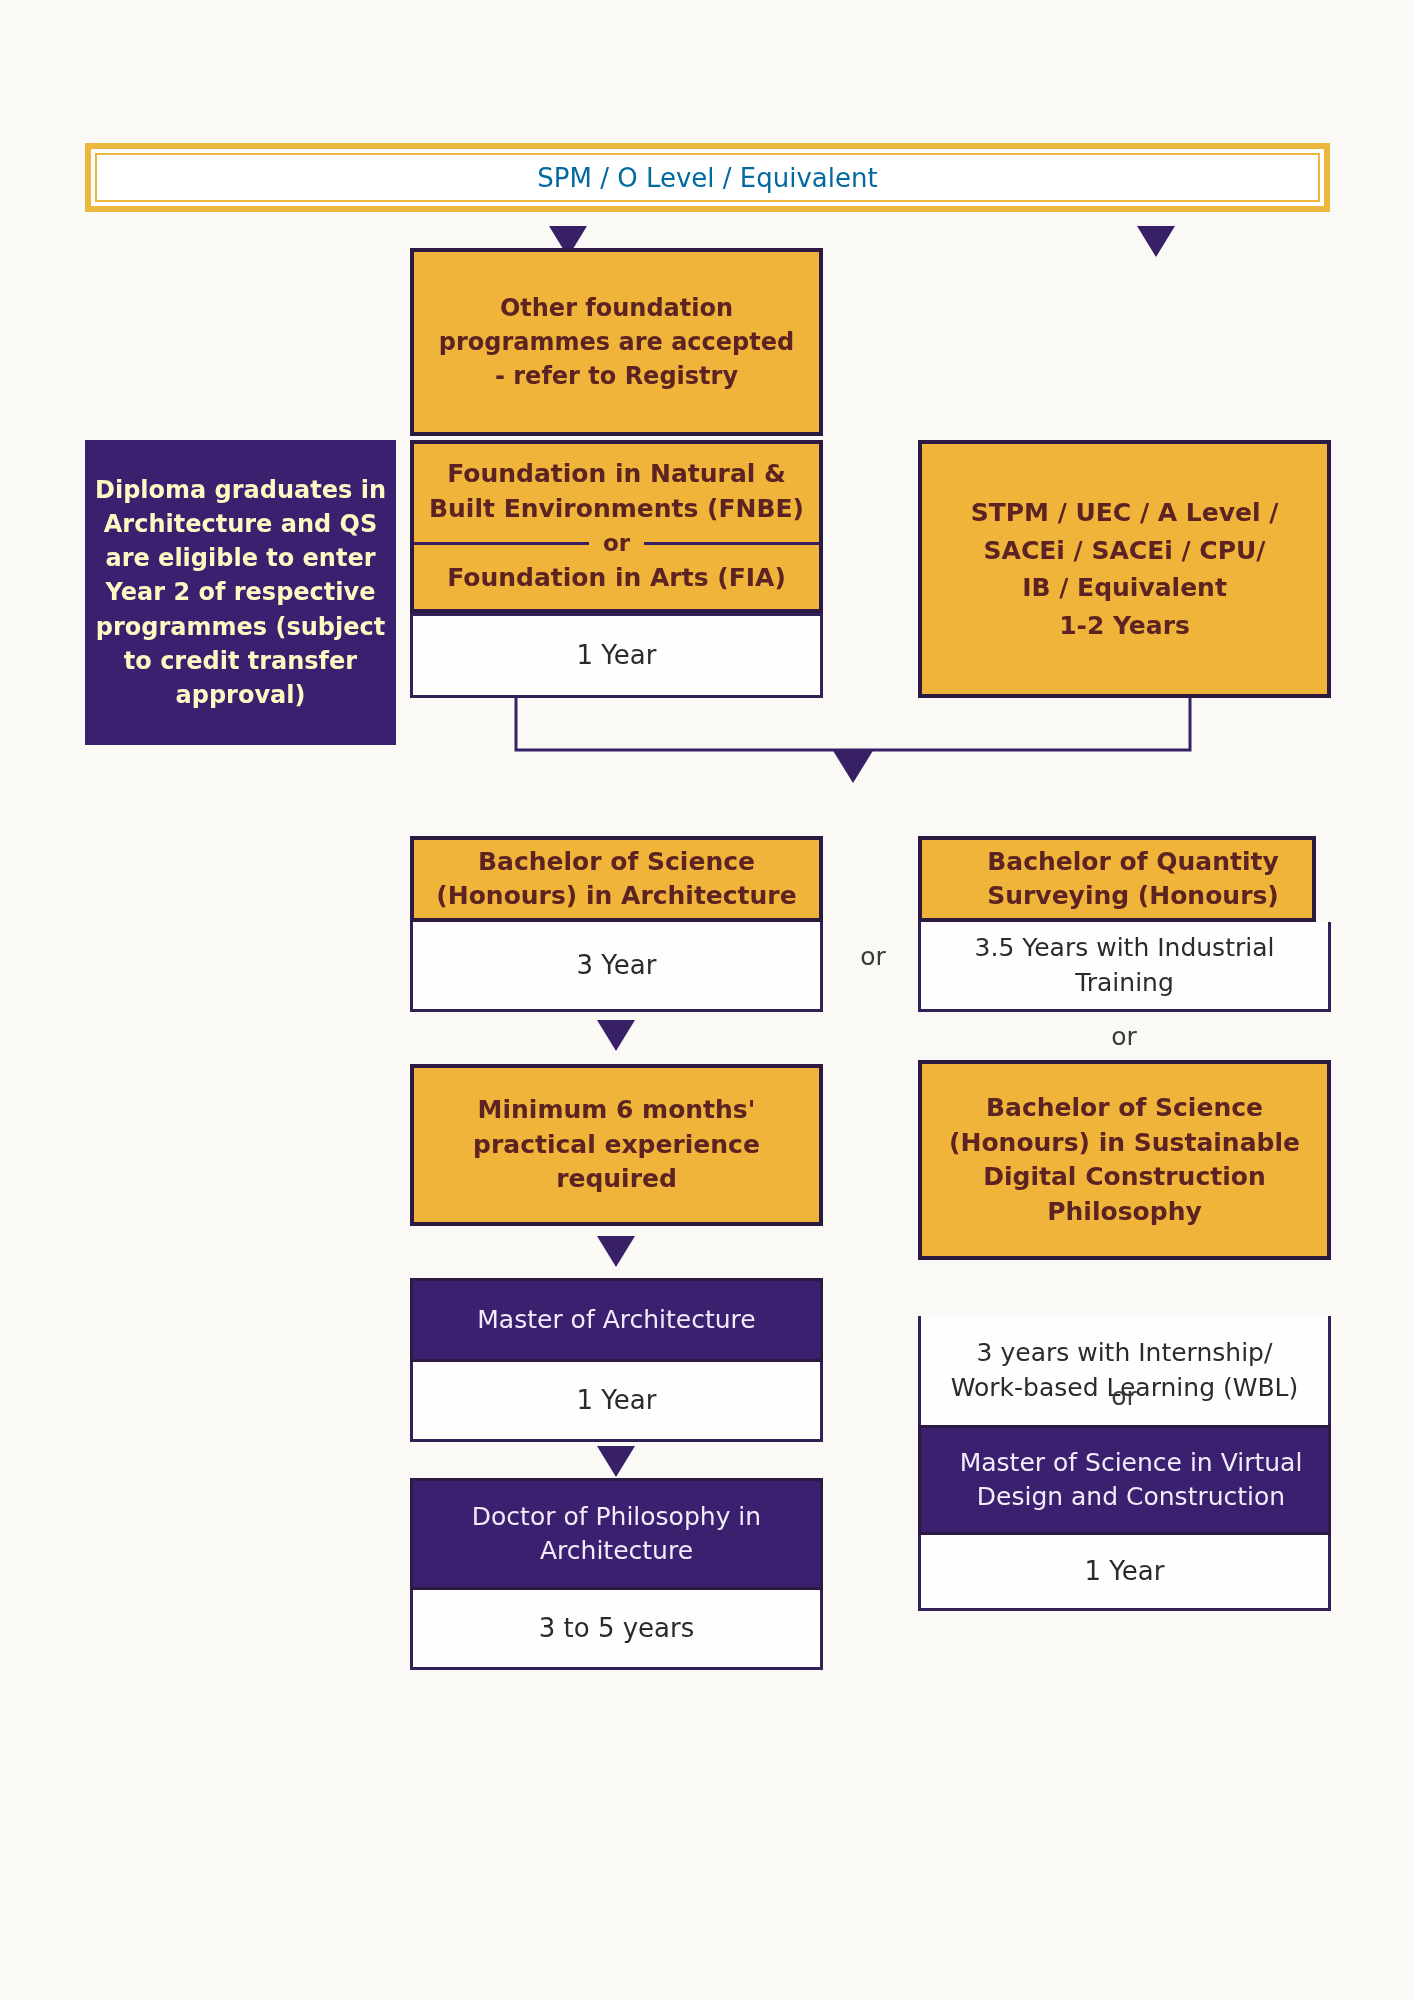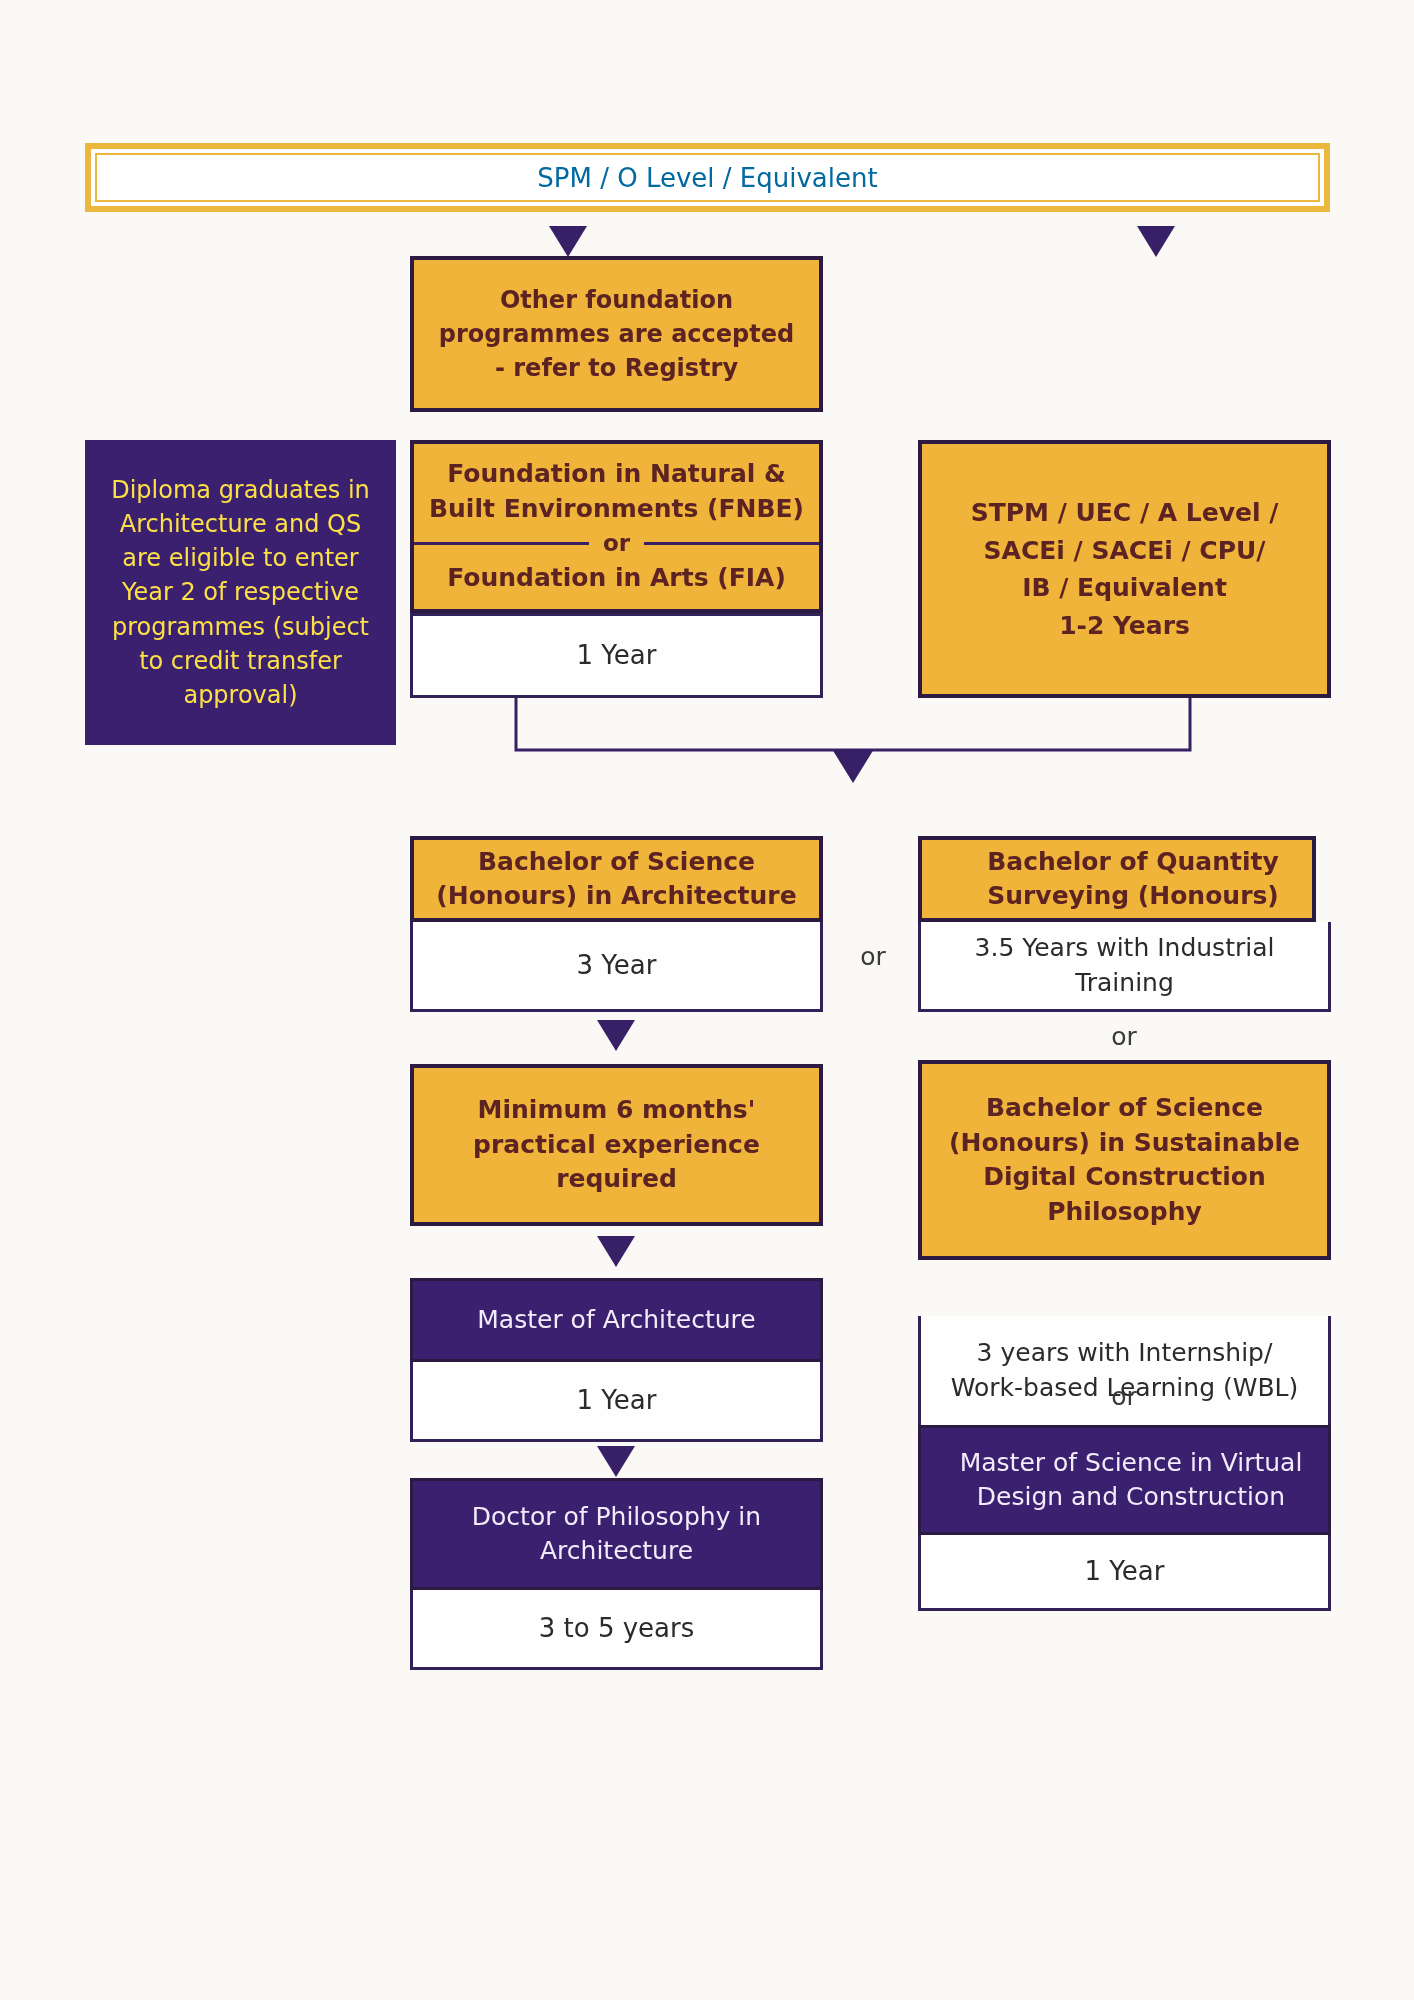--- a/index.html
+++ b/index.html
@@ -40,27 +40,27 @@
     <polygon points="832,749 874,749 853,783" fill="#372065"></polygon>
   </svg>
 
   <div class="banner" style="left:85px;top:143px;width:1245px;height:69px;">
     <span>SPM / O Level / Equivalent</span>
   </div>
 
   <div class="arrow-down" style="left:549px;top:226px;"></div>
   <div class="arrow-down" style="left:1137px;top:226px;"></div>
 
-  <div class="box gold t24" style="left:410px;top:256px;width:413px;height:156px;">
+  <div class="box gold t24" style="left:410px;top:248px;width:413px;height:188px;">
     <span class="ln">Other foundation</span>
     <span class="ln">programmes are accepted</span>
     <span class="ln">- refer to Registry</span>
   </div>
 
-  <div class="box t24" style="left:85px;top:440px;width:311px;height:305px;background:#3b2070;color:#fde047;font-weight:400;">
+  <div class="box t24" style="left:85px;top:440px;width:311px;height:305px;background:#3b2070;color:#fef9c3;font-weight:700;">
     <span class="ln">Diploma graduates in</span>
     <span class="ln">Architecture and QS</span>
     <span class="ln">are eligible to enter</span>
     <span class="ln">Year 2 of respective</span>
     <span class="ln">programmes (subject</span>
     <span class="ln">to credit transfer</span>
     <span class="ln">approval)</span>
   </div>
 
   <div class="box gold t25" style="left:410px;top:440px;width:413px;height:173px;">

